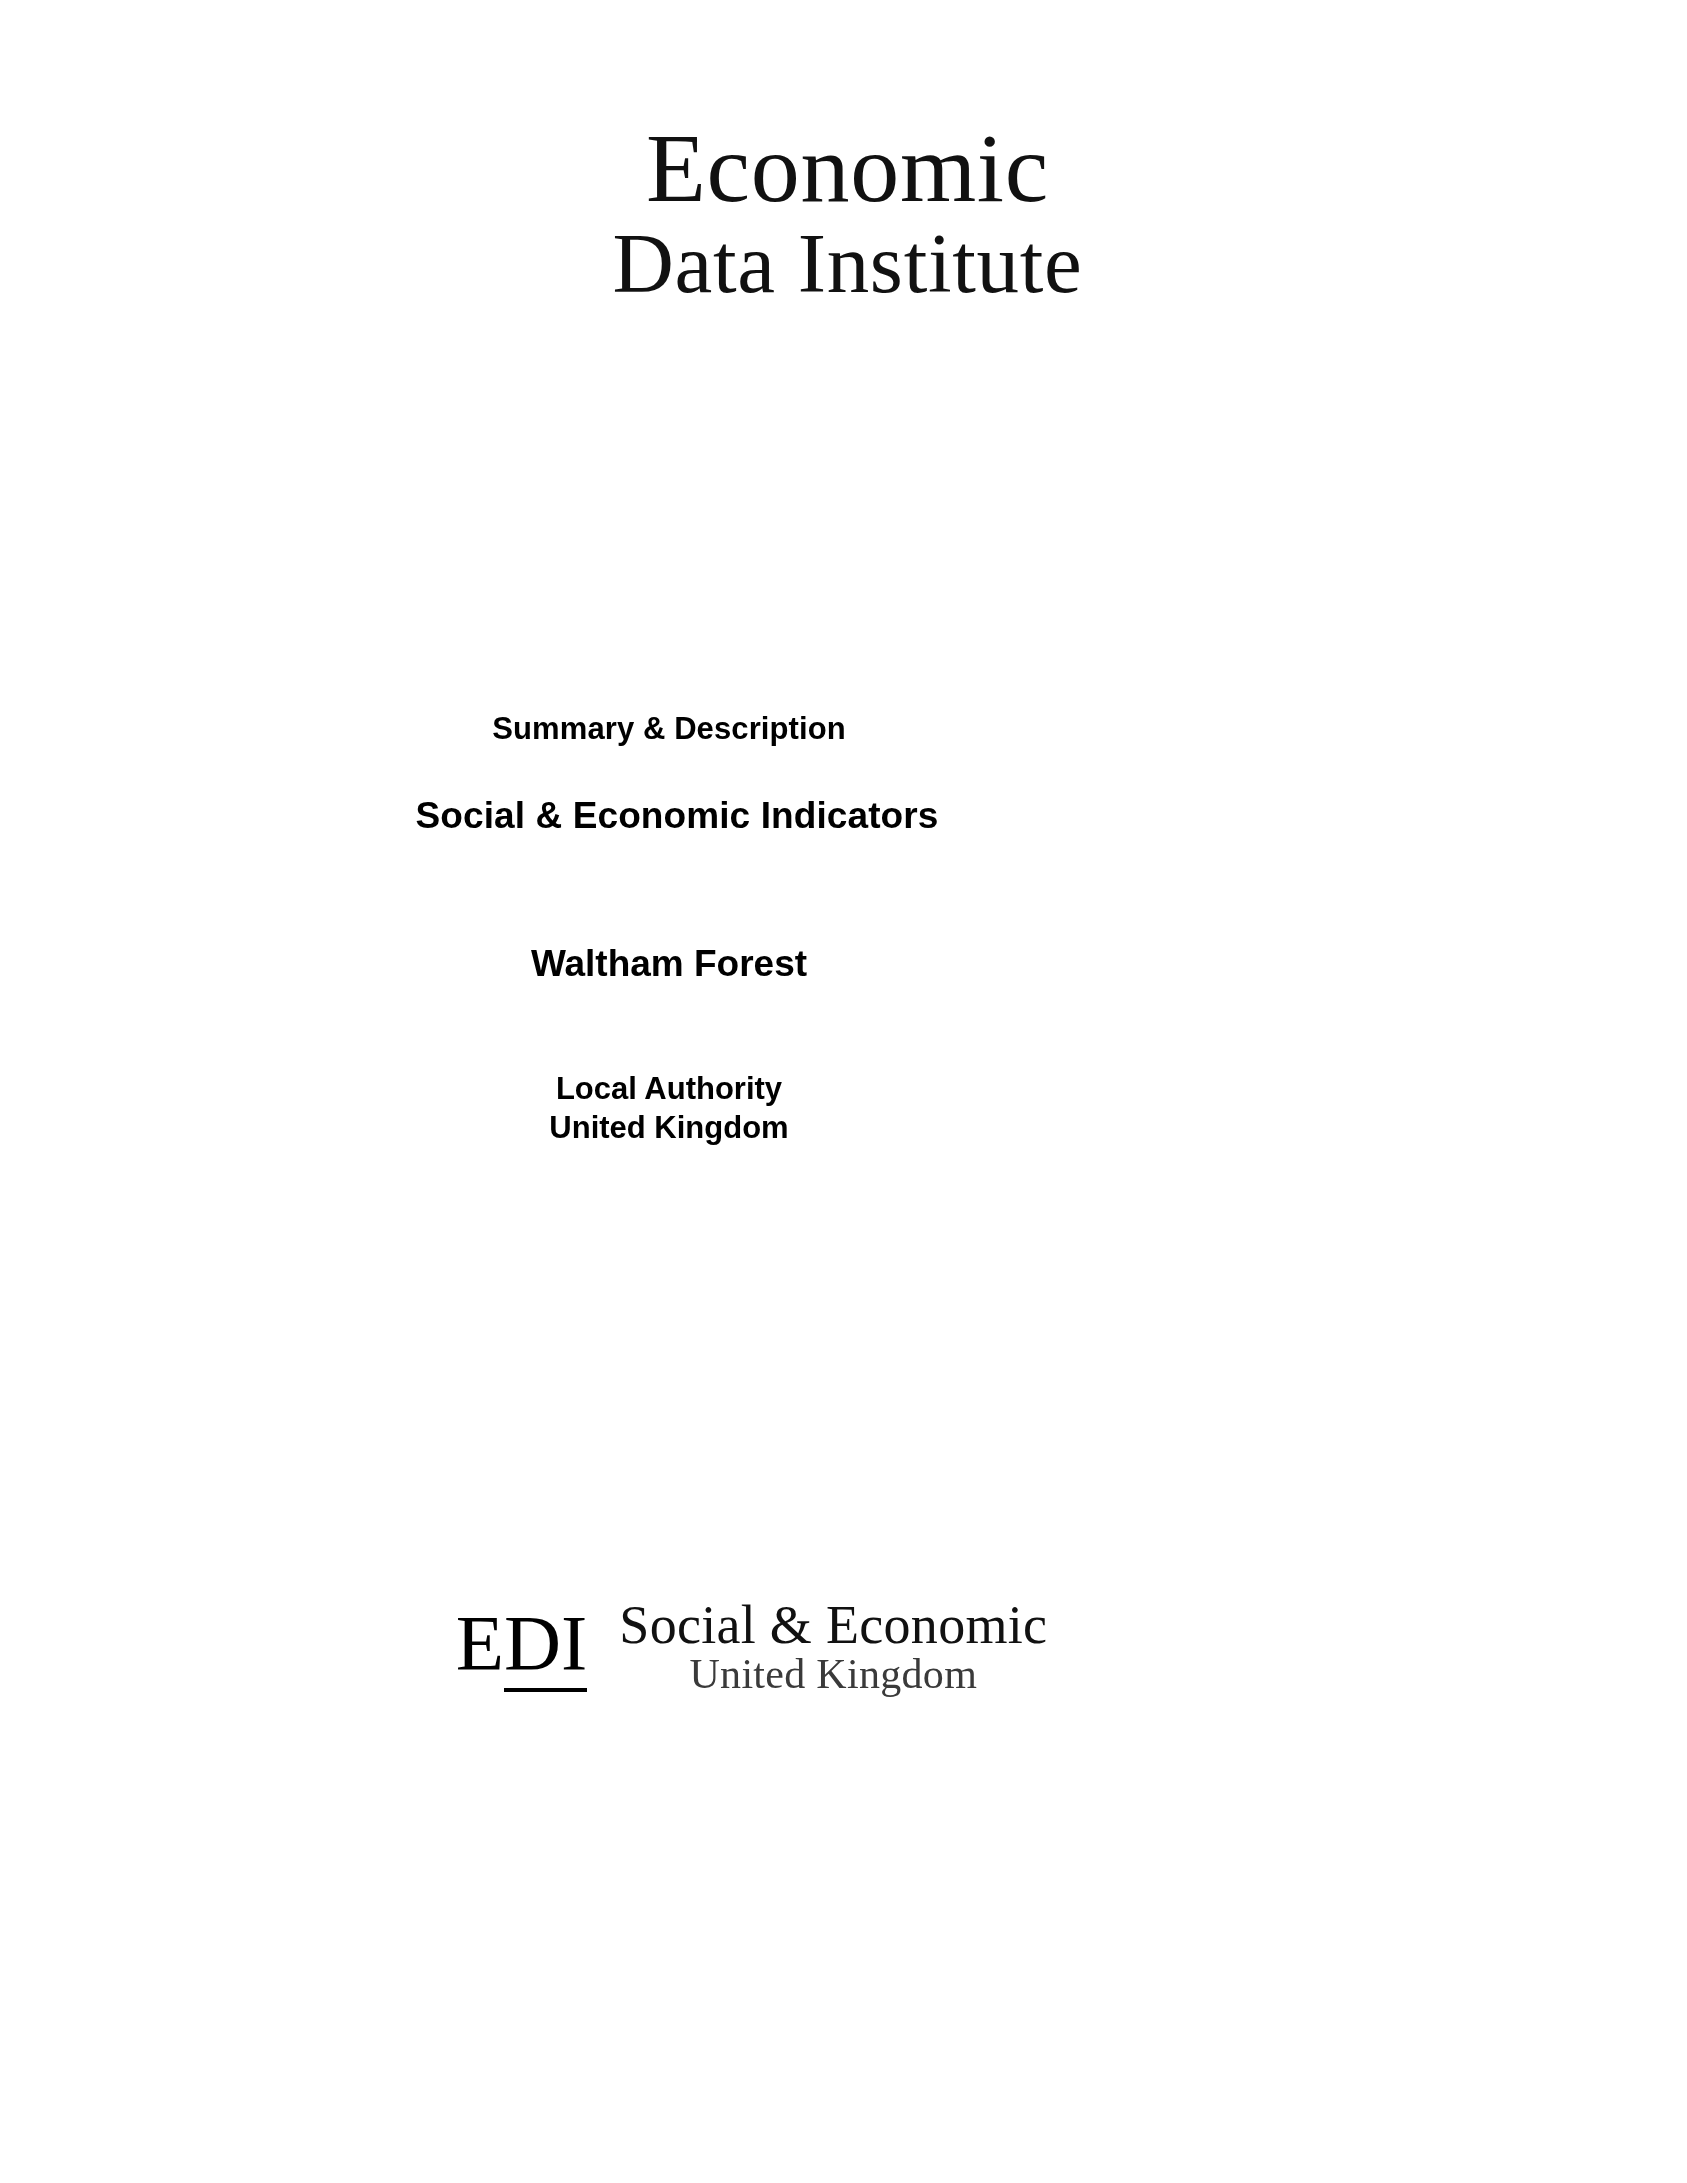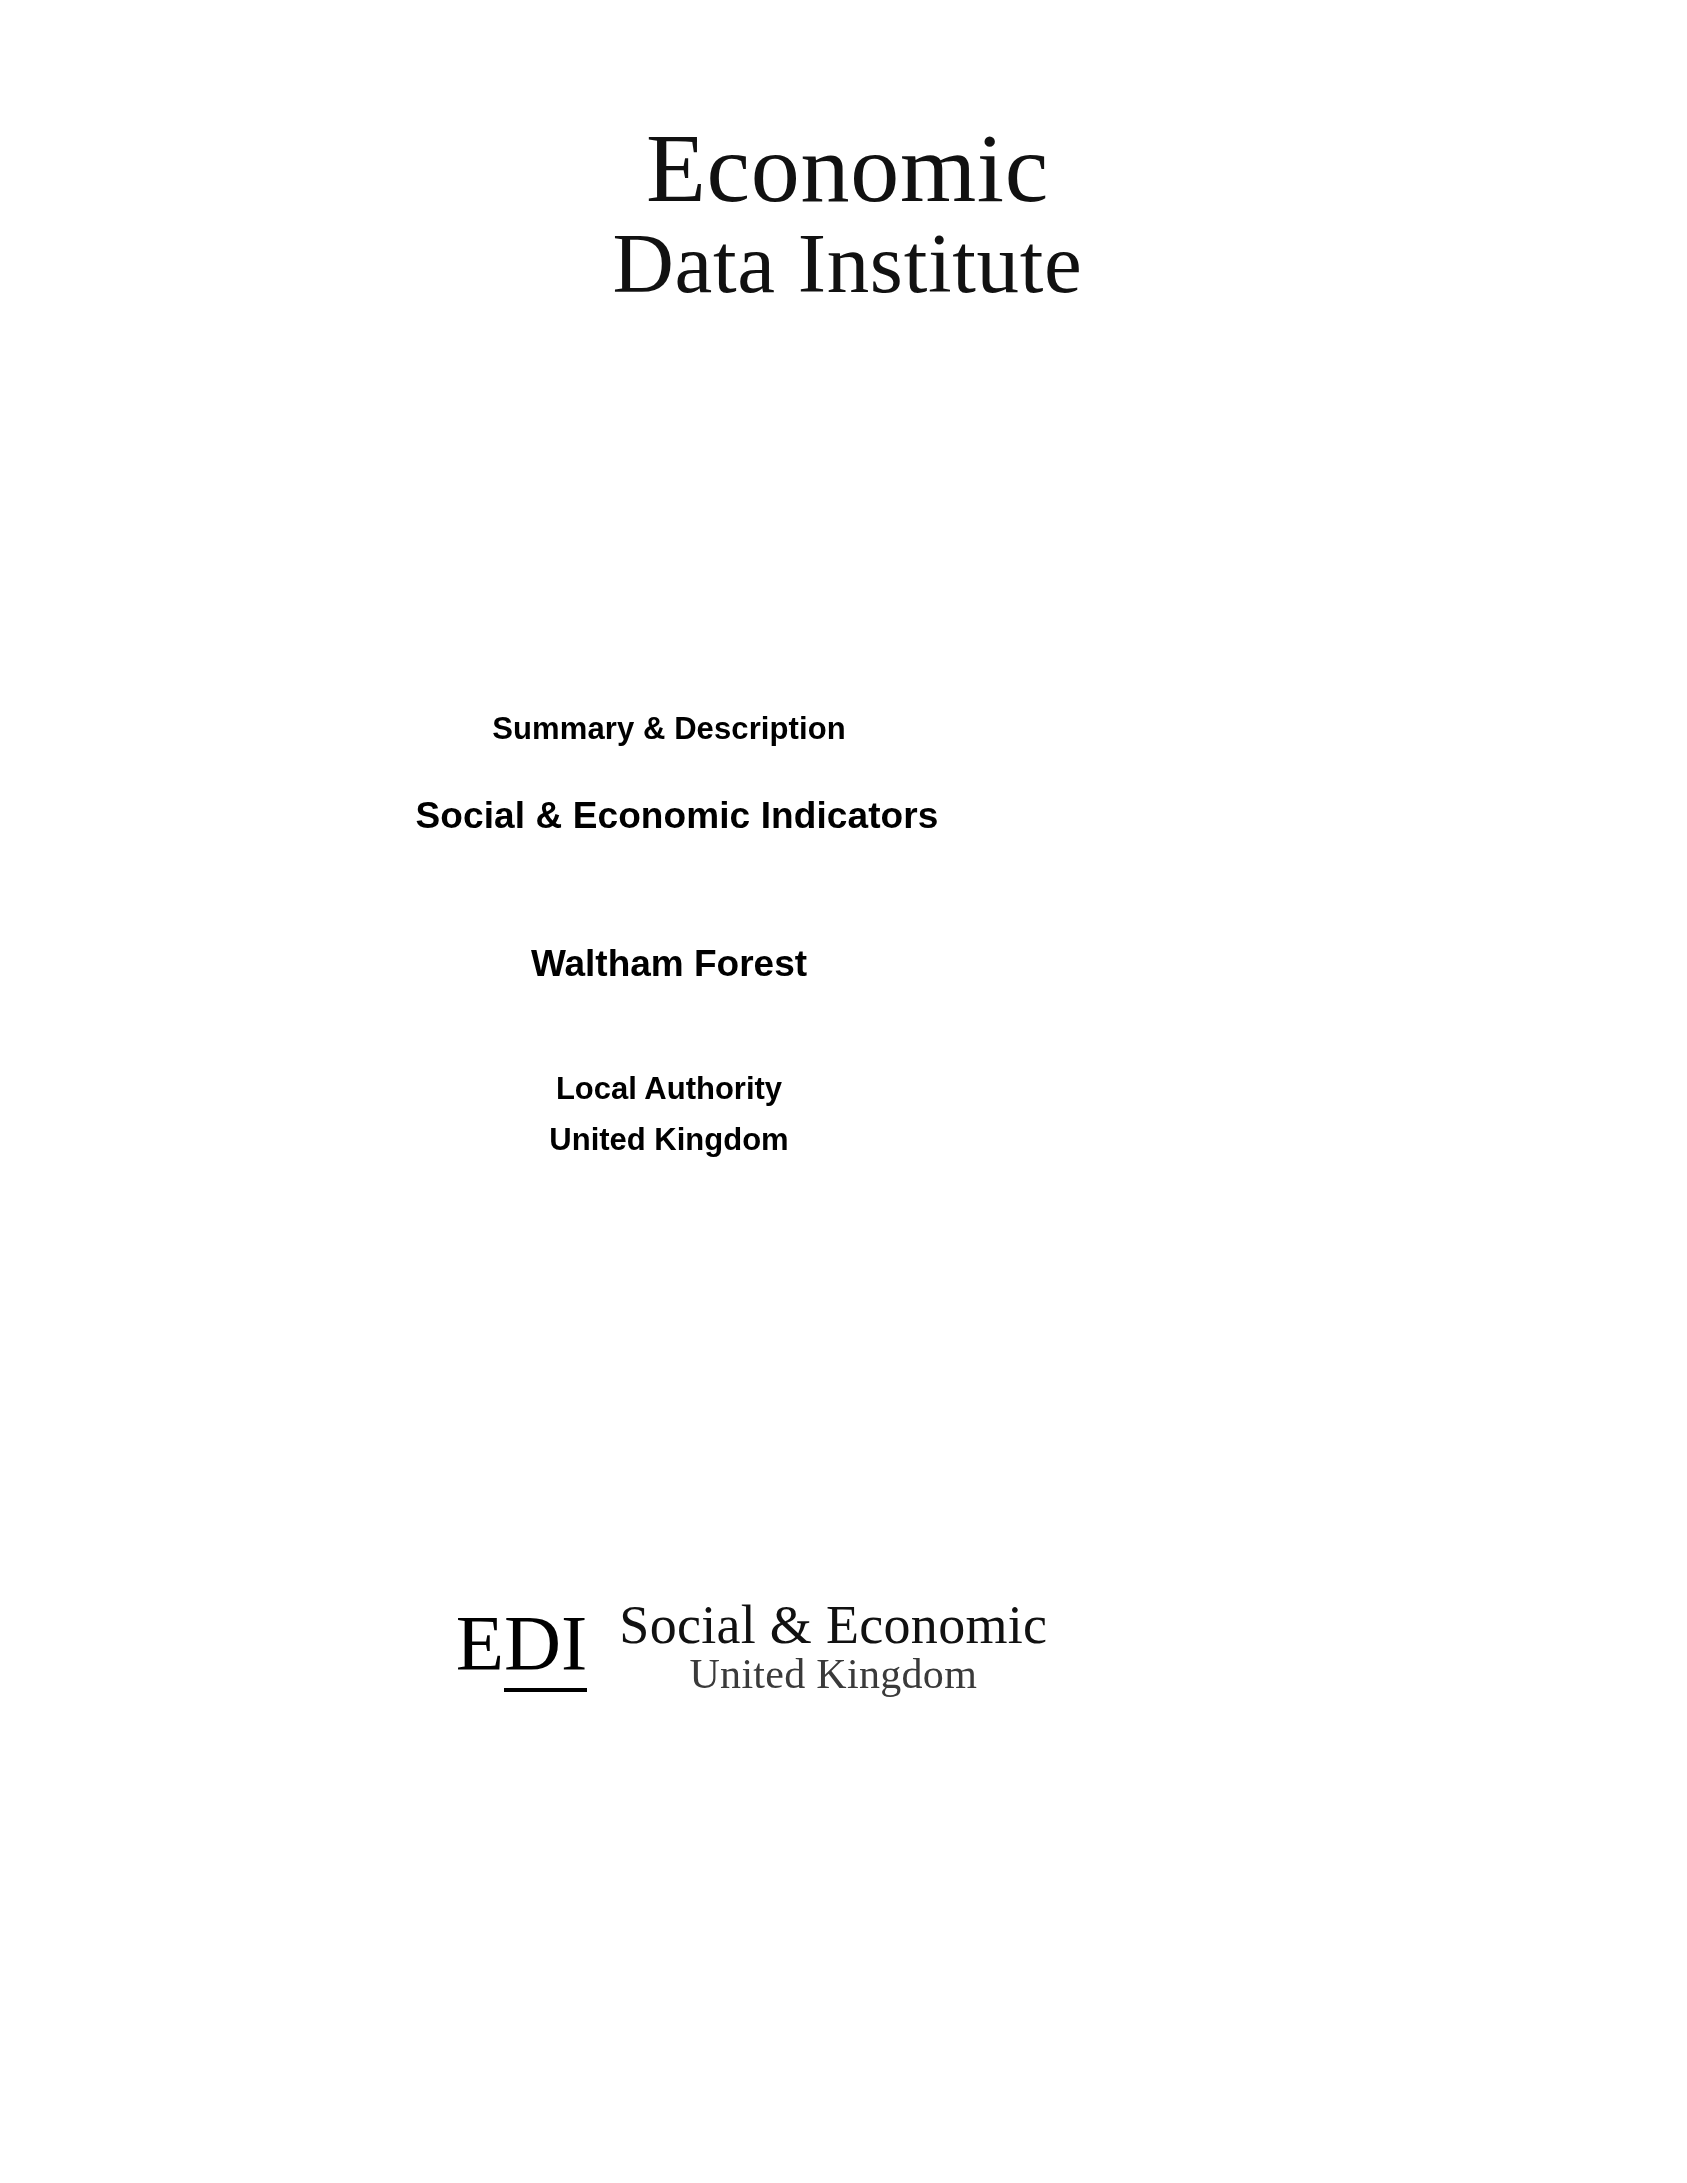--- a/index.html
+++ b/index.html
@@ -70,21 +70,21 @@
   }
   .title-block .doc-area {
     font-size: 37px;
     font-weight: bold;
     margin: 0 0 84px 0;
   }
   .title-block .doc-level {
     font-size: 31px;
     font-weight: bold;
     line-height: 1.26;
-    margin: 12px;
+    margin: 0;
   }
   .title-block .doc-country {
     font-size: 31px;
     font-weight: bold;
     line-height: 1.26;
     margin: 0;
   }
 
   
   .footer-logo {

